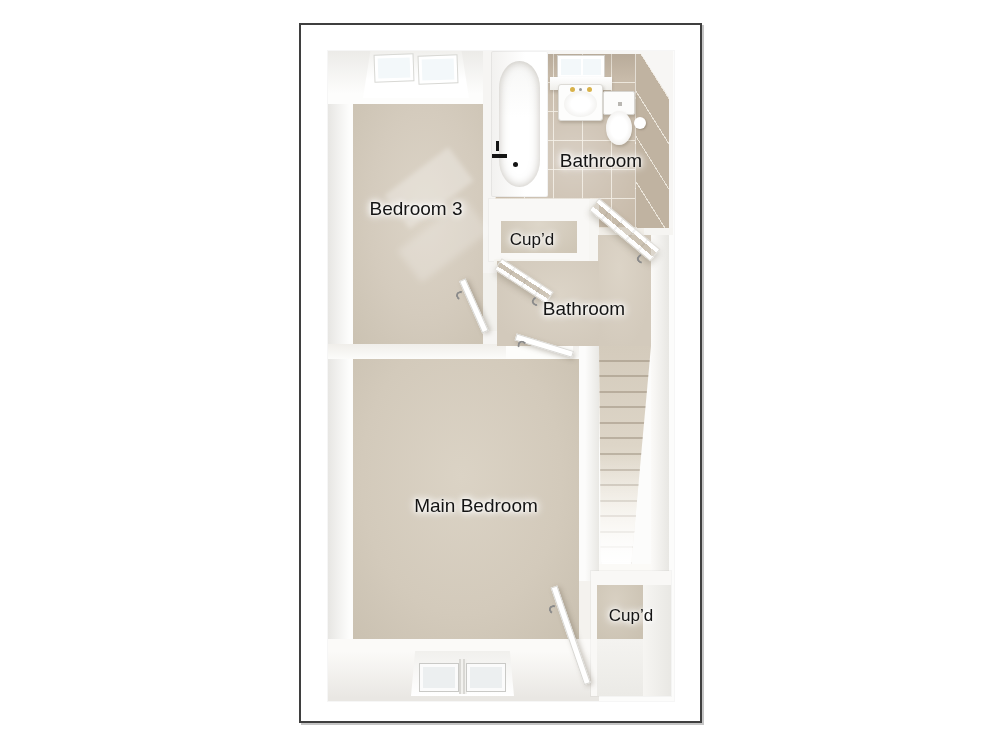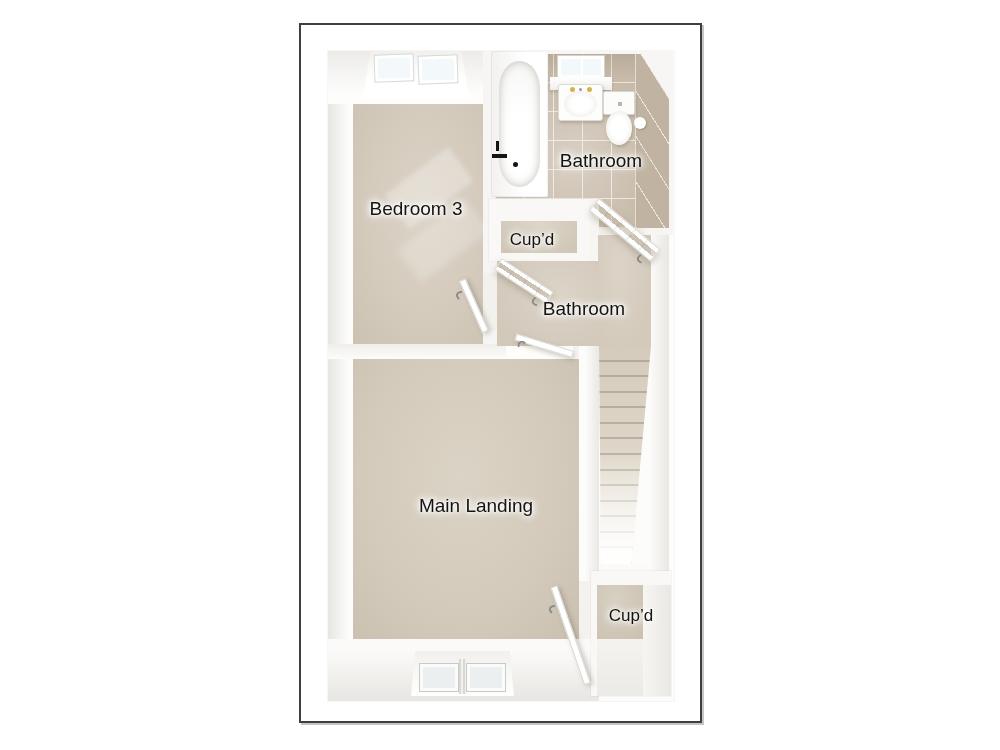--- a/index.html
+++ b/index.html
@@ -279,17 +279,17 @@
       <div class="handle"></div>
     </div>
     <div class="door door-cupd-bottom">
       <div class="handle"></div>
     </div>
 
     <div class="room-label label-bedroom-2">Bedroom 3</div>
     <div class="room-label label-bathroom">Bathroom</div>
     <div class="room-label small label-cupd-top">Cup’d</div>
     <div class="room-label label-landing">Bathroom</div>
-    <div class="room-label label-main-bedroom">Main Landing</div>
+    <div class="room-label label-main-bedroom">Main Bedroom</div>
     <div class="room-label small label-cupd-bottom">Cup’d</div>
 
   </div>
 </div>
 
 </body></html>

